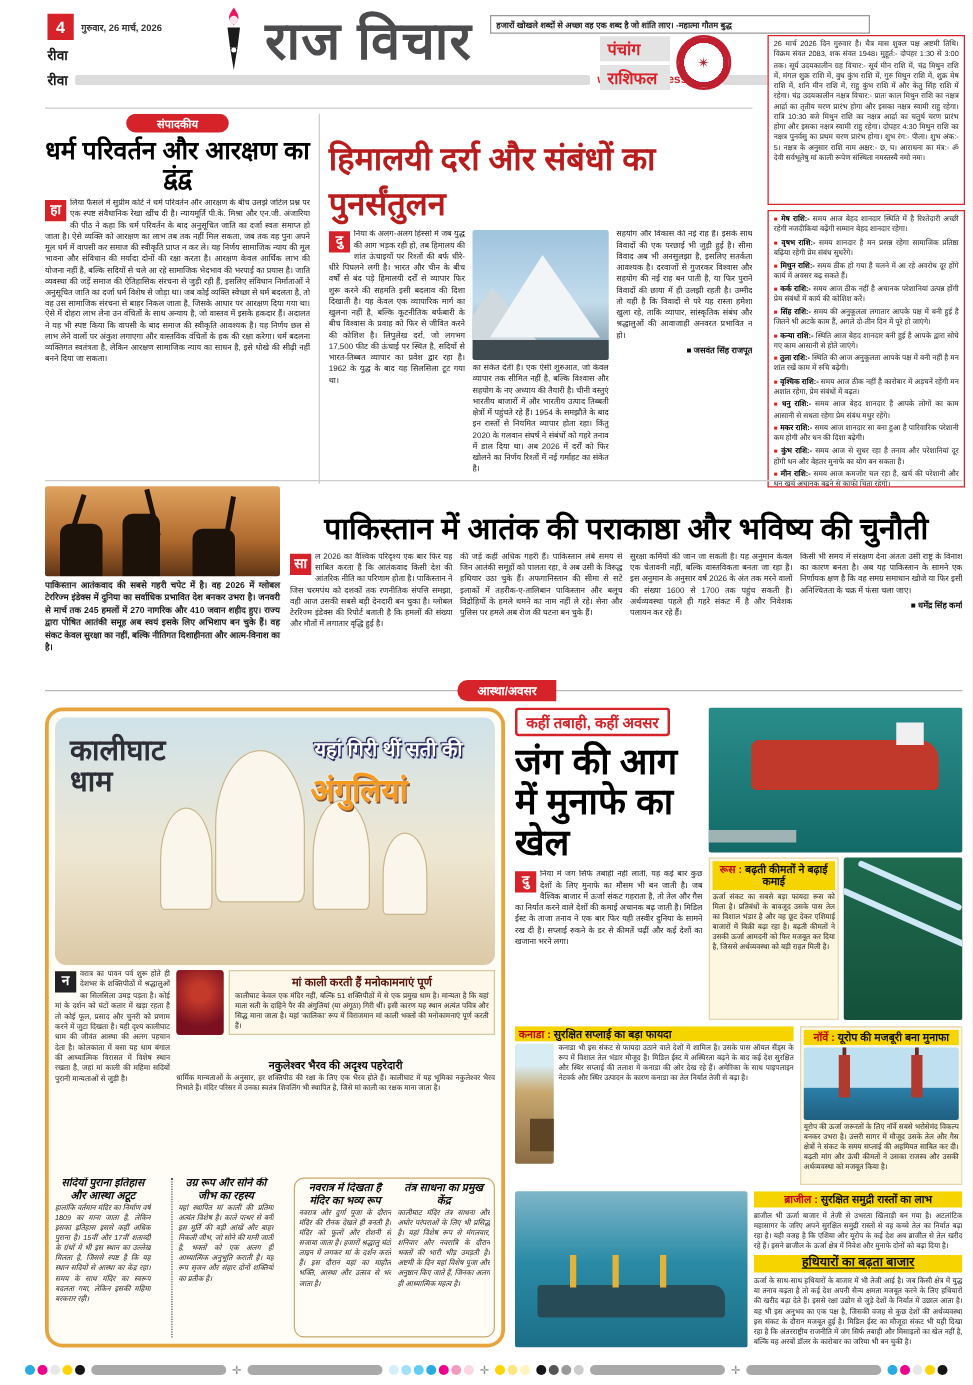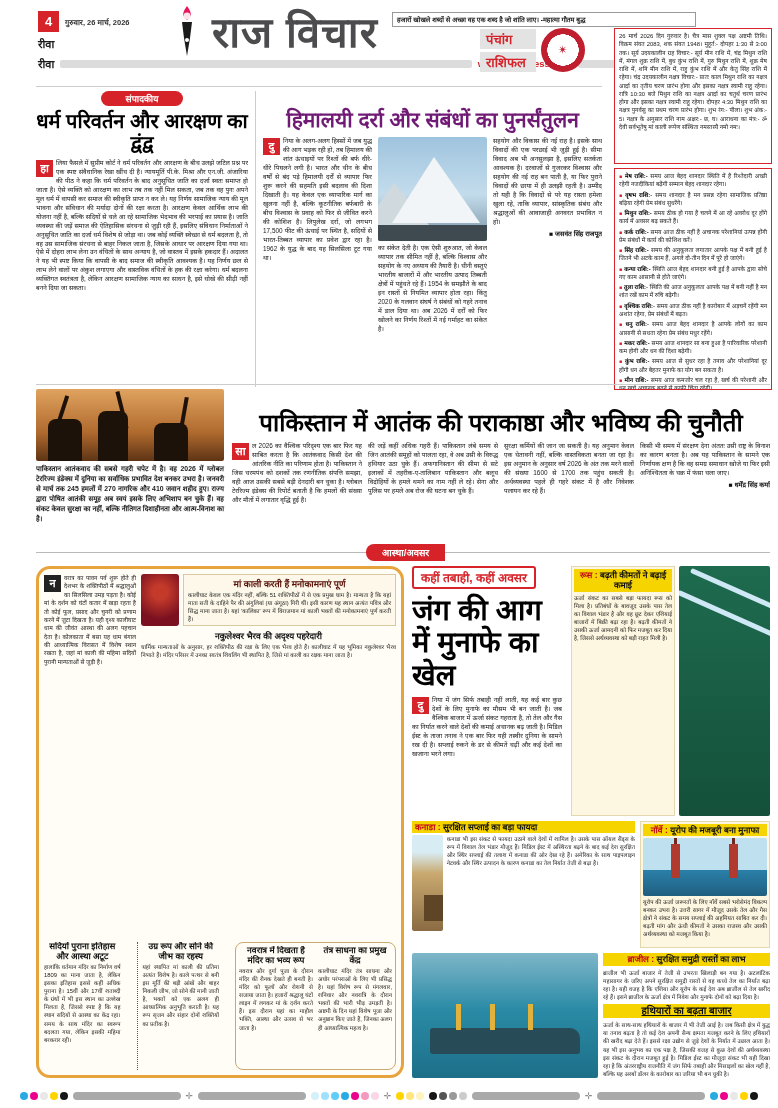--- a/index.html
+++ b/index.html
@@ -43,21 +43,21 @@
   .byline{text-align:right;font-weight:bold;font-size:6.6px;margin-top:2px;color:#111;}
   .photo{position:relative;overflow:hidden;border-radius:2px;}
   
   .top-zone{position:absolute;left:36px;top:86px;width:566px;height:296px;display:flex;
             border-top:1px solid #ccc;padding-top:4px;}
   .editorial{width:212px;padding-right:7px;border-right:1px solid #ccc;overflow:hidden;}
   .kick-pill{display:block;margin:0 auto;width:70px;text-align:center;background:#d6232a;color:#fff;
              font-weight:bold;font-size:9px;padding:1px 6px;border-radius:9px;}
   .ed-head{font-size:20px;font-weight:900;text-align:center;line-height:1.12;margin:4px 0;color:#000;}
   .him{flex:1;padding-left:7px;overflow:hidden;}
-  .him-head{font-size:21px;font-weight:900;text-align:center;color:#701a75;margin-bottom:4px;}
+  .him-head{font-size:26px;font-weight:900;color:#b91c1c;margin-bottom:4px;}
   .him-cols{display:flex;gap:6px;}
   .him-col{flex:1;}
   .mtn{height:104px;margin-bottom:3px;background:linear-gradient(180deg,#9fc4de 0%,#c3dcec 55%,#7b94a5 100%);}
   .mtn .peak{position:absolute;left:14px;bottom:18px;width:0;height:0;
              border-left:42px solid transparent;border-right:46px solid transparent;border-bottom:66px solid #f2f5f7;}
   .mtn .peak2{position:absolute;left:-18px;bottom:10px;width:0;height:0;
              border-left:34px solid transparent;border-right:40px solid transparent;border-bottom:48px solid #cfd9de;}
   .mtn .ridge{position:absolute;left:0;bottom:0;width:100%;height:16px;background:#3e4a50;}
   
   .pak{position:absolute;left:36px;top:384px;width:734px;height:160px;border-top:1px solid #ccc;
@@ -80,42 +80,42 @@
              padding:5px;display:flex;flex-direction:column;gap:4px;overflow:hidden;}
   .temple{height:198px;border-radius:9px;background:linear-gradient(180deg,#cfe2ea 0%,#efe7d2 55%,#dcc9a6 100%);}
   .dome{position:absolute;background:#faf6ec;border:1px solid #c9b88f;border-radius:50% 50% 8% 8%;}
   .kali-title{position:absolute;left:12px;top:14px;font-size:23px;font-weight:900;color:#2e2e38;line-height:1.1;}
   .ov-top{position:absolute;right:26px;top:14px;font-size:16px;font-weight:900;color:#fff;
           text-shadow:0 0 2px #25275e,1px 1px 0 #25275e,-1px -1px 0 #25275e;}
   .ov-main{position:absolute;right:70px;top:40px;font-size:25px;font-weight:900;color:#f59a1f;
            text-shadow:0 0 2px #fff,1px 1px 0 #7c3200;}
   .kali-row{display:flex;gap:5px;flex:1;}
   .kali-intro{width:92px;font-size:5.9px;line-height:1.42;text-align:justify;}
-  .kali-right{flex:1;display:flex;flex-direction:column;gap:6px;}
+  .kali-right{flex:1;display:flex;flex-direction:column;gap:20px;}
   .kali-box-row{display:flex;gap:4px;}
   .garland{width:38px;height:52px;background:radial-gradient(circle at 50% 35%,#c43a2a 18%,#7a1020 70%);
            border-radius:3px;}
   .kali-box{flex:1;border:1px solid #d8c9a0;background:#fdf8ea;padding:2px 4px;}
   .box-h{font-size:9px;font-weight:900;text-align:center;color:#5a1208;margin-bottom:1px;}
   .box-h2{font-size:8.6px;font-weight:900;text-align:center;color:#111;line-height:1.15;margin-bottom:1px;}
   .small-t{font-size:5.8px;line-height:1.4;text-align:justify;}
   .two-col{display:flex;gap:5px;flex:1;}
   .tc{flex:1;}
   .tc+.tc{border-left:1px dotted #555;padding-left:5px;}
-  .kali-bottom{display:flex;gap:16px;height:128px;}
+  .kali-bottom{display:flex;gap:16px;height:128px;font-style:italic;}
   .kb-col{flex:1;overflow:hidden;}
   .bracket{flex:2;display:flex;gap:5px;border:1px solid #c9a96f;border-radius:8px;padding:3px;overflow:hidden;}
   
   .war{flex:1;display:flex;flex-direction:column;gap:5px;overflow:hidden;}
   .war-r1{display:flex;gap:5px;height:250px;}
   .war-l{width:150px;}
   .kicker{display:inline-block;border:2px solid #d6232a;color:#d6232a;font-weight:900;font-size:12px;
           padding:1px 7px;border-radius:3px;}
   .war-head{font-size:29px;font-weight:900;line-height:1.12;color:#000;margin:5px 0;}
-  .war-rt{flex:1;display:flex;gap:4px;}
+  .war-rt{flex:1;display:flex;flex-direction:column;gap:4px;}
   .tanker{height:116px;background:linear-gradient(180deg,#2a8d8a 0%,#136a68 100%);}
   .hull{position:absolute;left:34px;top:26px;width:150px;height:40px;background:#c0392b;border-radius:6px 16px 4px 4px;}
   .bridge{position:absolute;left:150px;top:12px;width:22px;height:18px;background:#f0f0f0;}
   .dock{position:absolute;left:0;bottom:8px;width:70px;height:10px;background:#9fb3b5;}
   .sub-row{display:flex;gap:4px;flex:1;}
   .cream{background:#fdf6e0;border:1px solid #e3d7b0;padding:2px;overflow:hidden;}
   .russia{width:98px;}
   .ytitle{background:#f6d400;font-weight:900;font-size:8.6px;text-align:center;padding:1px 3px;line-height:1.2;color:#111;}
   .lead{color:#c00718;}
   .deck{flex:1;background:linear-gradient(180deg,#1e6b4f 0%,#14503a 100%);}
@@ -254,20 +254,32 @@
     </div>
   </section>
 
   <div class="band">
     <span class="band-pill">आस्था/अवसर</span>
   </div>
 
   <div class="bottom">
 
     <section class="kali-card">
+      <div class="photo temple">
+        <div class="dome" style="left:128px;top:26px;width:70px;height:120px;"></div>
+        <div class="dome" style="left:84px;top:72px;width:40px;height:80px;"></div>
+        <div class="dome" style="left:206px;top:66px;width:44px;height:86px;"></div>
+        <div class="dome" style="left:262px;top:92px;width:34px;height:64px;"></div>
+        <div class="kali-title">
+          <div>कालीघाट</div>
+          <div>धाम</div>
+        </div>
+        <div class="ov-top">यहां गिरी थीं सती की</div>
+        <div class="ov-main">अंगुलियां</div>
+      </div>
       <div class="kali-row">
         <div class="kali-intro">
           <span class="dropcap" style="background:#222;">न</span><span>वरात्र का पावन पर्व शुरू होते ही देशभर के शक्तिपीठों में श्रद्धालुओं का सिलसिला उमड़ पड़ता है। कोई मां के दर्शन को घंटों कतार में खड़ा रहता है तो कोई फूल, प्रसाद और चुनरी को प्रणाम करने में जुटा दिखता है। यही दृश्य कालीघाट धाम की जीवंत आस्था की अलग पहचान देता है। कोलकाता में बसा यह धाम बंगाल की आध्यात्मिक विरासत में विशेष स्थान रखता है, जहां मां काली की महिमा सदियों पुरानी मान्यताओं से जुड़ी है।</span>
         </div>
         <div class="kali-right">
           <div class="kali-box-row">
             <div class="photo garland"></div>
             <div class="kali-box">
               <div class="box-h">मां काली करती हैं मनोकामनाएं पूर्ण</div>
               <div class="small-t">कालीघाट केवल एक मंदिर नहीं, बल्कि 51 शक्तिपीठों में से एक प्रमुख धाम है। मान्यता है कि यहां माता सती के दाहिने पैर की अंगुलियां (या अंगूठा) गिरी थीं। इसी कारण यह स्थान अत्यंत पवित्र और सिद्ध माना जाता है। यहां 'कालिका' रूप में विराजमान मां काली भक्तों की मनोकामनाएं पूर्ण करती हैं।</div>

